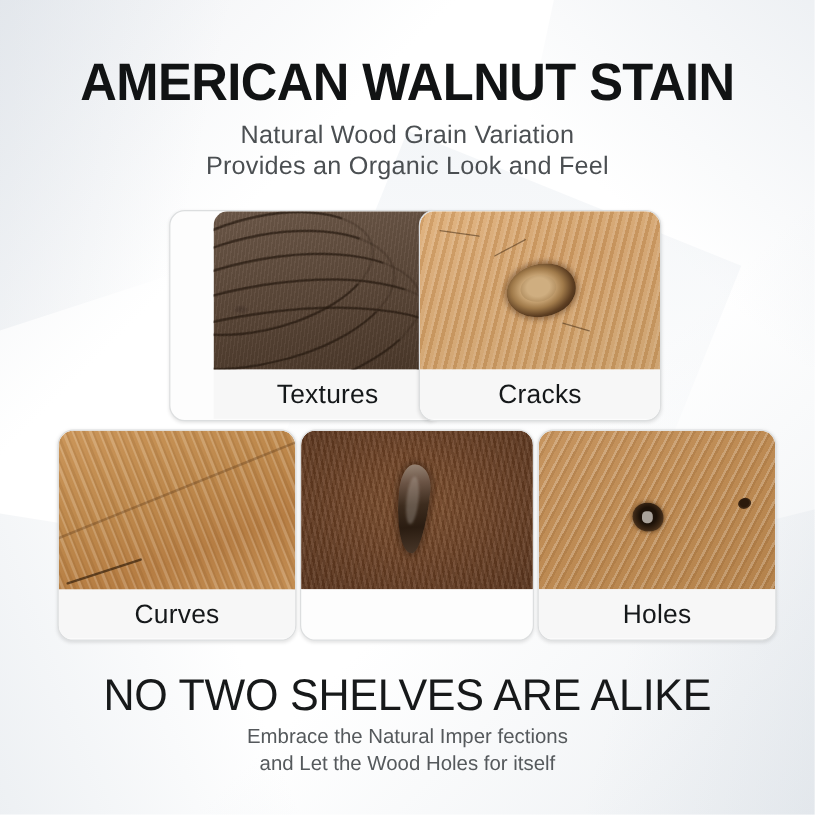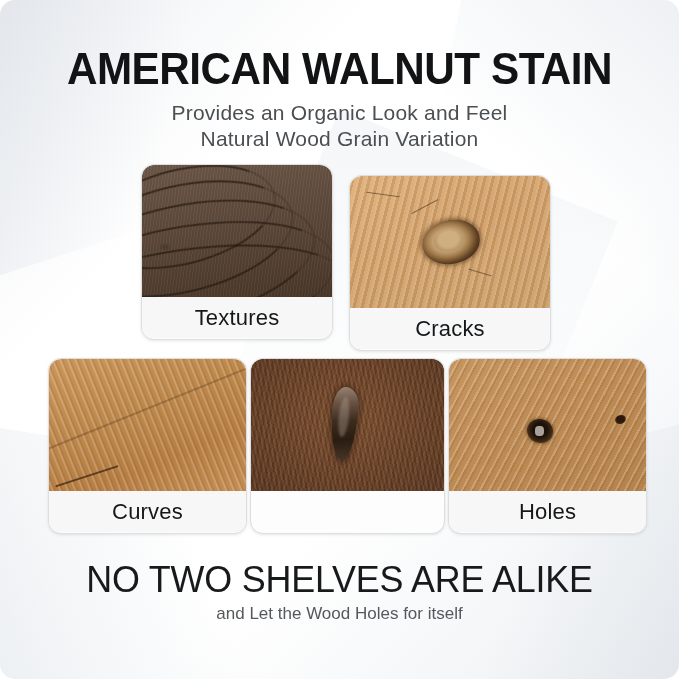--- a/index.html
+++ b/index.html
@@ -6,21 +6,20 @@
   body{
     width:679px;height:679px;overflow:hidden;
     font-family:"Liberation Sans",sans-serif;
     background:#ffffff;
   }
   #page{
     position:relative;width:679px;height:679px;
     background:
       linear-gradient(135deg,#eef0f3 0%,#ffffff 28%,#ffffff 62%,#eceff2 100%);
     overflow:hidden;
-    border-radius:15px;
   }
   
   .facet{position:absolute;pointer-events:none;}
   .f1{top:-60px;left:-80px;width:330px;height:300px;
       background:linear-gradient(120deg,rgba(205,213,222,.55),rgba(255,255,255,0) 70%);
       transform:rotate(-18deg);}
   .f2{top:-40px;right:-120px;width:360px;height:330px;
       background:linear-gradient(210deg,rgba(206,214,223,.5),rgba(255,255,255,0) 72%);
       transform:rotate(12deg);}
   .f3{bottom:-90px;left:-70px;width:380px;height:320px;
@@ -75,21 +74,21 @@
     position:relative;width:100%;overflow:hidden;
     border-top-left-radius:12px;border-top-right-radius:12px;
   }
   .card .label{
     display:flex;align-items:center;justify-content:center;
     background:#f7f7f7;
     font-size:22px;color:#15181a;font-weight:400;letter-spacing:.2px;
   }
 
   
-  #card-textures{left:141px;top:164px;width:190px;height:174px;}
+  #card-textures{left:141px;top:175px;width:190px;height:174px;padding-left:36px;}
   #card-textures .photo{height:132px;}
   #card-textures .label{height:41px;}
 
   #card-cracks{left:349px;top:175px;width:200px;height:174px;}
   #card-cracks .photo{height:132px;}
   #card-cracks .label{height:41px;}
 
   #card-curves{left:48px;top:358px;width:197px;height:174px;}
   #card-curves .photo{height:132px;}
   #card-curves .label{height:41px;}
@@ -241,22 +240,22 @@
   <div class="facet f2"></div>
   <div class="facet f3"></div>
   <div class="facet f4"></div>
   <div class="facet f5"></div>
 
   <div class="wrap">
 
     <div class="title">AMERICAN WALNUT STAIN</div>
 
     <div class="subtitle">
+      <div>Natural Wood Grain Variation</div>
       <div>Provides an Organic Look and Feel</div>
-      <div>Natural Wood Grain Variation</div>
     </div>
 
     <div class="card" id="card-textures">
       <div class="photo">
         <div class="wood wood-textures">
           <div class="ring r1"></div>
           <div class="ring r2"></div>
           <div class="ring r3"></div>
           <div class="ring r4"></div>
           <div class="ring r5"></div>
@@ -304,17 +303,18 @@
           <div class="hole"></div>
           <div class="hole-small"></div>
         </div>
       </div>
       <div class="label">Holes</div>
     </div>
 
     <div class="bottom-title">NO TWO SHELVES ARE ALIKE</div>
 
     <div class="bottom-sub">
+      <div>Embrace the Natural Imper fections</div>
       <div>and Let the Wood Holes for itself</div>
     </div>
 
   </div>
 </div>
 
 </body></html>

